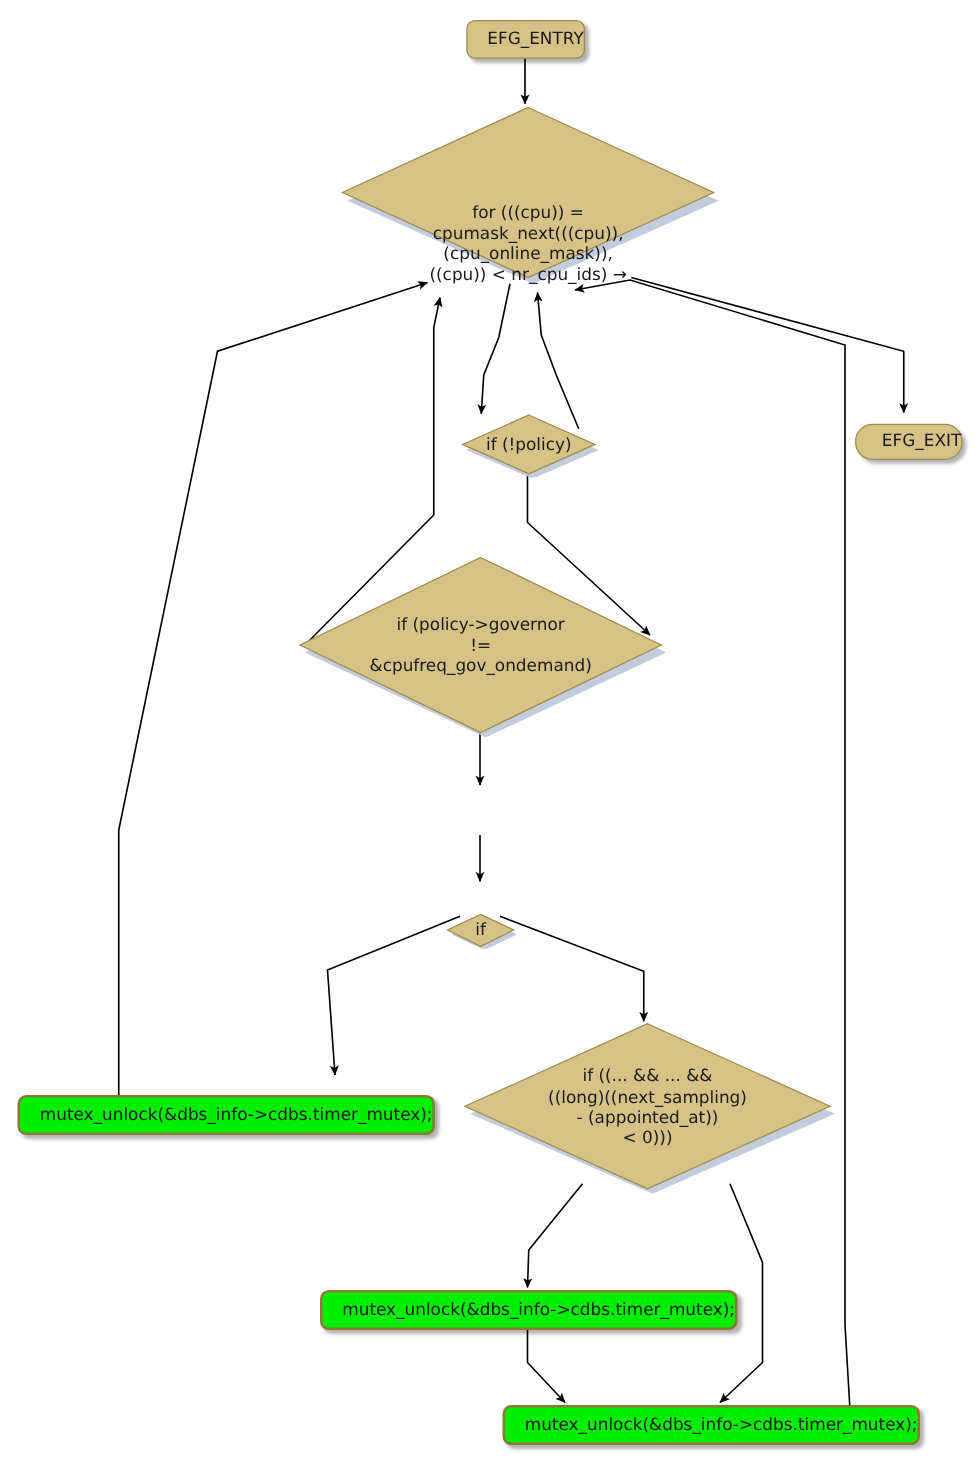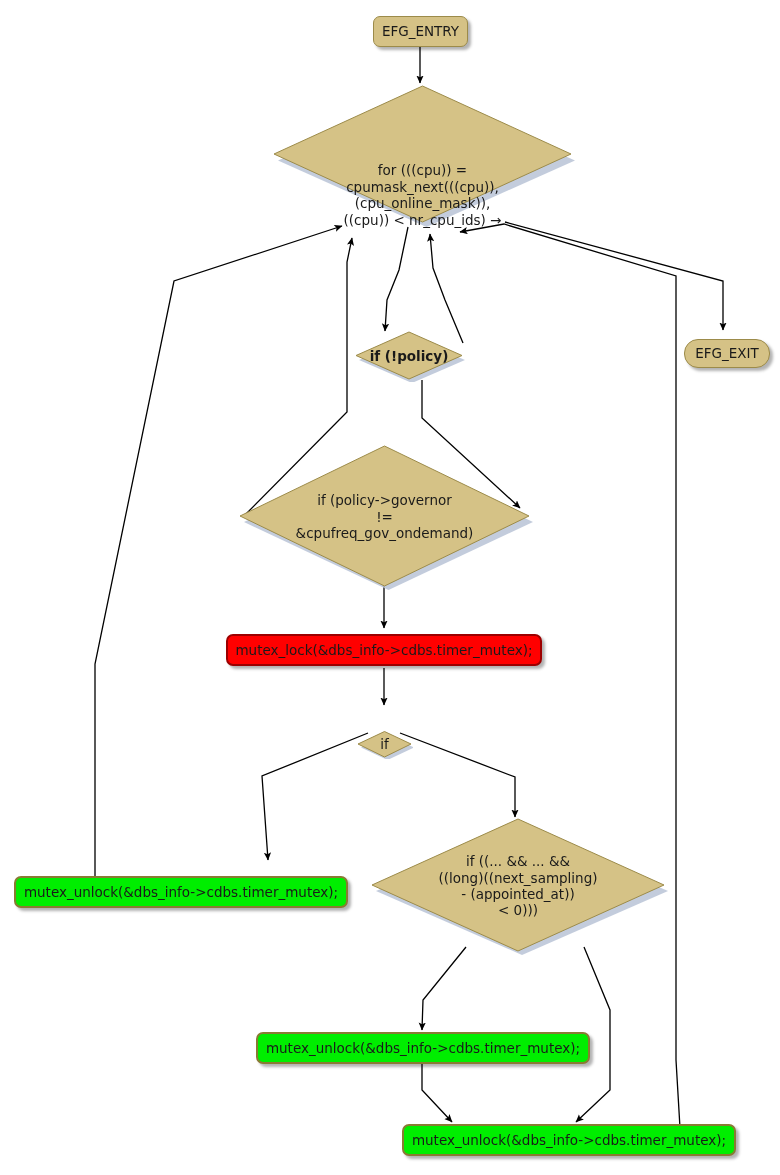--- a/index.html
+++ b/index.html
@@ -26,21 +26,21 @@
   }
   .node {
     position: absolute;
     box-sizing: border-box;
   }
 
   
   .boxnode {
     display: flex;
     align-items: center;
-    justify-content: center;
+    justify-content: flex-end;
     border-radius: 7px;
     border: 1px solid #7a6f3a;
     box-shadow: 3px 3px 3px rgba(0,0,0,0.30);
     text-align: center;
     line-height: 1.1;
     white-space: nowrap;
   }
   .terminal {
     background: #d5c286;
     border-color: #9c8b4a;
@@ -140,41 +140,38 @@
     <div class="dlabel">for (((cpu)) =
 cpumask_next(((cpu)),
 (cpu_online_mask)),
 ((cpu)) &lt; nr_cpu_ids) →</div>
   </div>
 
   <div class="node boxnode terminal" style="left:684px; top:339px; width:86px; height:29px;border-radius:14px;">
     <span>EFG_EXIT</span>
   </div>
 
-  <div class="node diamond" style="left:353px; top:330px; width:112px; height:52px;font-weight:bold;">
+  <div class="node diamond" style="left:367px; top:330px; width:112px; height:52px;">
     <svg class="dshape" viewBox="0 0 112 52" preserveAspectRatio="none" xmlns="http://www.w3.org/2000/svg">
       <polygon points="56,3 109,26 56,49 3,26" fill="#b9c3d6" opacity="0.85" transform="translate(3,4)"></polygon>
       <polygon points="56,2 109,25.5 56,49 3,25.5" fill="#d5c286" stroke="#9c8b4a" stroke-width="1"></polygon>
     </svg>
     <div class="dlabel">if (!policy)</div>
   </div>
 
   <div class="node diamond" style="left:236px; top:443px; width:297px; height:148px;">
     <svg class="dshape" viewBox="0 0 297 148" preserveAspectRatio="none" xmlns="http://www.w3.org/2000/svg">
       <polygon points="148.5,5 293,74 148.5,142 4,74" fill="#b9c3d6" opacity="0.85" transform="translate(4,5)"></polygon>
       <polygon points="148.5,3 293,73 148.5,143 4,73" fill="#d5c286" stroke="#9c8b4a" stroke-width="1"></polygon>
     </svg>
     <div class="dlabel">if (policy-&gt;governor
 !=
 &amp;cpufreq_gov_ondemand)</div>
   </div>
 
-  <div class="node boxnode stmt-red" style="left:226px; top:634px; width:316px; height:32px;">
-    <span>mutex_lock(&amp;dbs_info-&gt;cdbs.timer_mutex);</span>
-  </div>
 
   <div class="node diamond" style="left:356px; top:707px; width:57px; height:29px;margin-top:23px;">
     <svg class="dshape" viewBox="0 0 57 29" preserveAspectRatio="none" xmlns="http://www.w3.org/2000/svg">
       <polygon points="28.5,2 55,14.5 28.5,27 2,14.5" fill="#b9c3d6" opacity="0.85" transform="translate(3,3)"></polygon>
       <polygon points="28.5,1.5 55,14 28.5,27 2,14" fill="#d5c286" stroke="#9c8b4a" stroke-width="1"></polygon>
     </svg>
     <div class="dlabel">if</div>
   </div>
 
   <div class="node diamond" style="left:368px; top:817px; width:300px; height:138px;">

